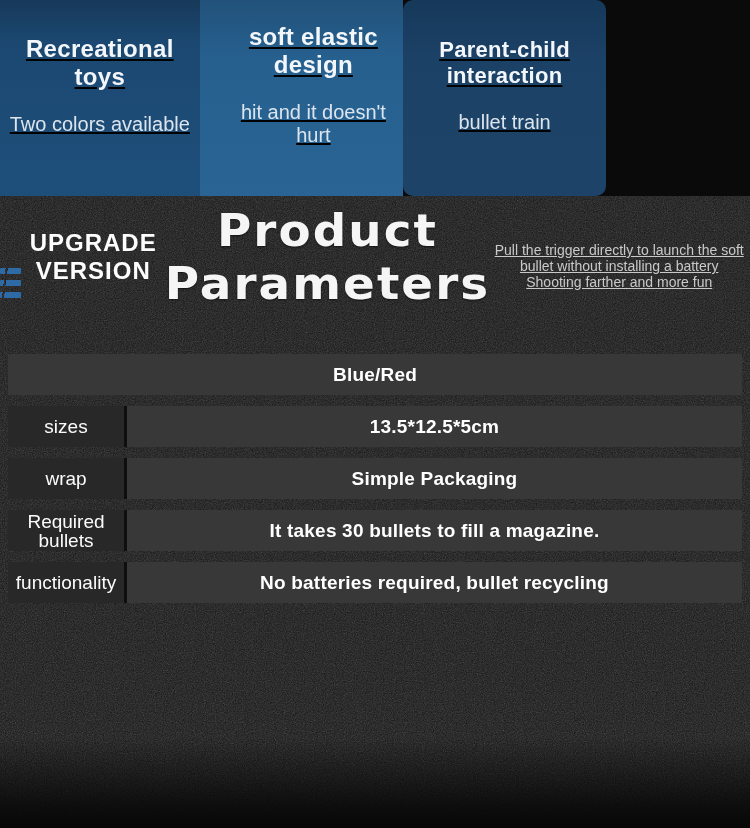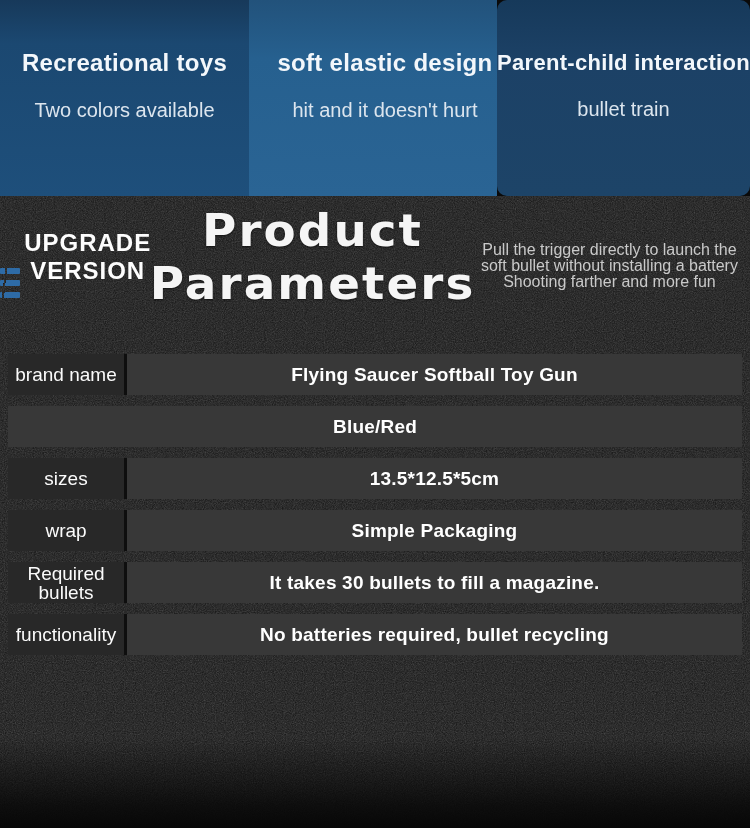--- a/index.html
+++ b/index.html
@@ -7,21 +7,21 @@
     width:750px;height:828px;
     font-family:"Liberation Sans", sans-serif;
     background:#0a0a0a;
     overflow:hidden;
     -webkit-font-smoothing:antialiased;
   }
   .page{width:750px;height:828px;position:relative;}
 
   
   .top-strip{
-    display:flex;width:750px;height:196px;
+    display:flex;width:606px;height:196px;text-decoration:underline;
   }
   .banner{
     display:flex;flex-direction:column;align-items:center;justify-content:center;
     text-align:center;color:#eef3f9;padding-bottom:26px;box-sizing:border-box;
   }
   .banner-1{width:249px;background:linear-gradient(180deg,#17395a 0%,#1b4871 22%,#1e4f7b 100%);}
   .banner-2{width:248px;background:linear-gradient(180deg,#22527b 0%,#26608f 30%,#2a6494 100%);padding-left:24px;}
   .banner-3{width:253px;background:linear-gradient(180deg,#16395a 0%,#1c4166 30%,#1d4468 100%);border-radius:10px;}
   .banner-title{
     font-weight:bold;font-size:24px;letter-spacing:0.3px;color:#f3f7fb;margin:0 0 22px 0;
@@ -57,21 +57,21 @@
     margin-top:7px;font-size:24px;font-weight:bold;letter-spacing:1px;color:#fdfdfd;
   }
   .hero-title{
     margin-top:8px;
     font-family:"DejaVu Sans", sans-serif;
     font-size:45px;font-weight:bold;letter-spacing:2px;word-spacing:14px;
     color:#f5f5f5;transform:scaleX(1.04);
     text-shadow:0 1px 2px rgba(0,0,0,0.6);
   }
   .hero-desc{
-    margin-top:26px;font-size:16px;line-height:16px;color:#c9c9c9;font-weight:normal;
+    margin-top:26px;font-size:14px;line-height:16px;color:#c9c9c9;font-weight:normal;text-decoration:underline;
   }
 
   
   .spec-table{margin:44px 8px 0 8px;}
   .spec-row{
     display:flex;height:41px;margin-bottom:11px;
   }
   .spec-row:last-child{margin-bottom:0;}
   .spec-label{
     width:116px;background:#282828;color:#fbfbfb;
@@ -131,24 +131,20 @@
         <div class="kicker">UPGRADE VERSION</div>
         <div class="hero-title">Product Parameters</div>
         <div class="hero-desc">
           <div>Pull the trigger directly to launch the soft bullet without installing a battery</div>
           <div>Shooting farther and more fun</div>
         </div>
       </div>
 
       <div class="spec-table">
         <div class="spec-row">
-          <div class="spec-label">brand name</div>
-          <div class="spec-value">Flying Saucer Softball Toy Gun</div>
-        </div>
-        <div class="spec-row">
           <div class="spec-value">Blue/Red</div>
         </div>
         <div class="spec-row">
           <div class="spec-label">sizes</div>
           <div class="spec-value">13.5*12.5*5cm</div>
         </div>
         <div class="spec-row">
           <div class="spec-label">wrap</div>
           <div class="spec-value">Simple Packaging</div>
         </div>

